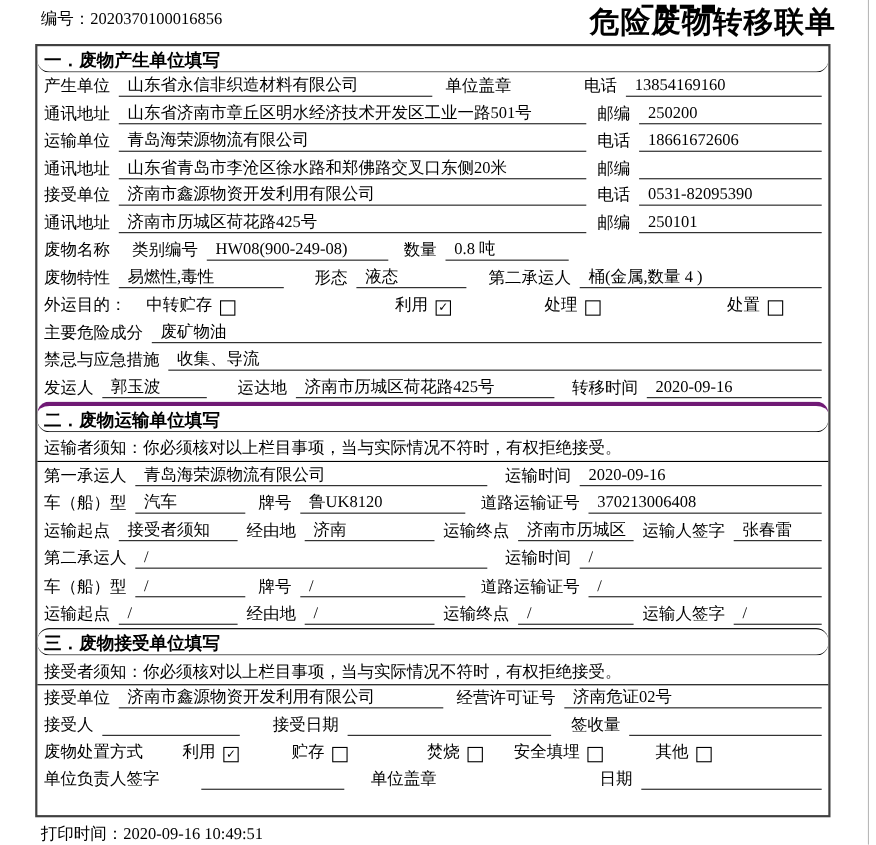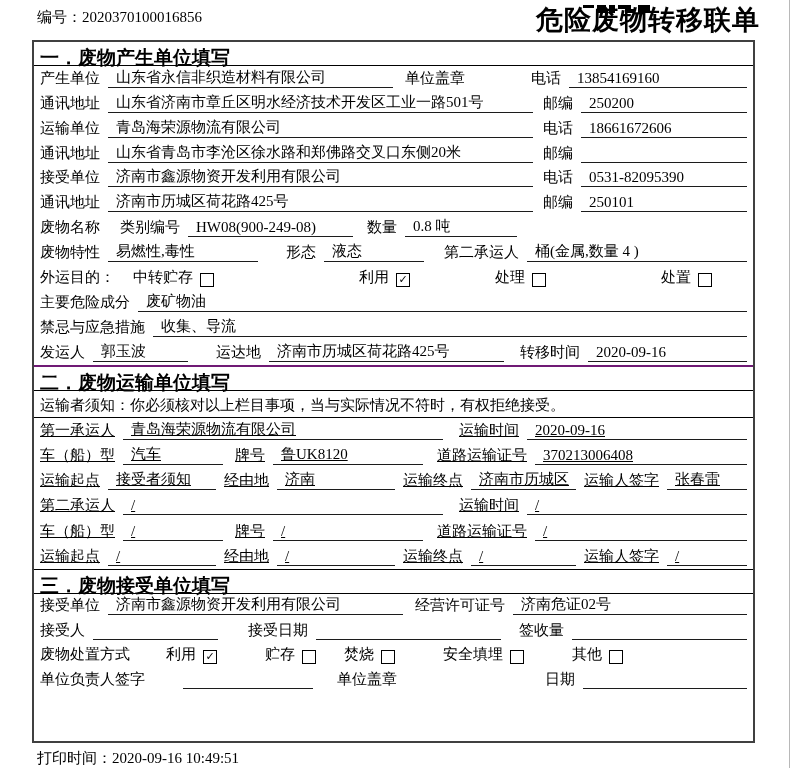--- a/index.html
+++ b/index.html
@@ -13,31 +13,32 @@
     font-size:27px;font-weight:bold;letter-spacing:1px;}
   .qr{position:absolute;left:583px;top:0;}
   .page-edge{position:absolute;left:789px;top:0;width:1px;height:768px;background:#b8b8b8;}
 
   .form-table{
     position:absolute;left:32px;top:40px;width:723px;height:703px;
     border:2px solid #404040;box-sizing:border-box;
     display:flex;flex-direction:column;
   }
   .sec-title{
-    font-weight:bold;font-size:19px;padding:3px 6px 1px;height:19px;
+    font-weight:bold;font-size:16px;padding:3px 6px 1px;height:19px;
     border-bottom:1px solid #000;
     font-family:"Liberation Sans","DejaVu Sans",sans-serif;
+    border-radius:11px;
   }
   .notice{font-size:15px;padding:5px 6px 0;height:21px;border-bottom:1px solid #000;white-space:nowrap;}
   .row{
     display:flex;align-items:flex-end;font-size:15px;
     padding:0 6px 3px;box-sizing:border-box;white-space:nowrap;
   }
   .s1 .row{height:24.9px;}
-  .s2 .row{height:25.2px;text-decoration:underline;}
+  .s2 .row{height:25.2px;}
   .s3 .row{height:24.5px;}
   .lbl{margin-right:8px;}
   .u{
     border-bottom:1px solid #1c1c1c;display:inline-block;box-sizing:border-box;
     padding:0 4px 0 8px;min-height:17px;overflow:hidden;
   }
   .grow{flex:1;min-width:30px;}
   .opt{display:inline-flex;align-items:flex-end;}
   .cb{
     display:inline-block;width:12px;height:12px;border:1px solid #000;margin-left:7px;
@@ -165,21 +166,21 @@
       <span class="lbl">发运人</span>
       <span class="u" style="width:95px">郭玉波</span>
       <span class="lbl" style="margin-left:28px">运达地</span>
       <span class="u" style="width:235px">济南市历城区荷花路425号</span>
       <span class="lbl" style="margin-left:16px">转移时间</span>
       <span class="u grow">2020-09-16</span>
     </div>
   </div>
 
   <div class="s2">
-    <div class="sec-title" style="border-top:2px solid #701a75">二．废物运输单位填写</div>
+    <div class="sec-title" style="border-top:4px solid #701a75">二．废物运输单位填写</div>
     <div class="notice">运输者须知：你必须核对以上栏目事项，当与实际情况不符时，有权拒绝接受。</div>
 
     <div class="row">
       <span class="lbl">第一承运人</span>
       <span class="u" style="width:320px">青岛海荣源物流有限公司</span>
       <span class="lbl" style="margin-left:16px">运输时间</span>
       <span class="u grow">2020-09-16</span>
     </div>
 
     <div class="row">
@@ -225,20 +226,21 @@
       <span class="u" style="width:118px">/</span>
       <span class="lbl" style="margin-left:8px">运输终点</span>
       <span class="u" style="width:105px">/</span>
       <span class="lbl" style="margin-left:8px">运输人签字</span>
       <span class="u grow">/</span>
     </div>
   </div>
 
   <div class="s3">
     <div class="sec-title" style="border-top:1px solid #000">三．废物接受单位填写</div>
+    <div class="notice">接受者须知：你必须核对以上栏目事项，当与实际情况不符时，有权拒绝接受。</div>
 
     <div class="row">
       <span class="lbl">接受单位</span>
       <span class="u" style="width:295px">济南市鑫源物资开发利用有限公司</span>
       <span class="lbl" style="margin-left:12px">经营许可证号</span>
       <span class="u grow">济南危证02号</span>
     </div>
 
     <div class="row">
       <span class="lbl">接受人</span>
@@ -252,25 +254,25 @@
     <div class="row">
       <span class="lbl">废物处置方式</span>
       <span class="opt" style="margin-left:28px">
         <span>利用</span>
         <span class="cb">✓</span>
       </span>
       <span class="opt" style="margin-left:48px">
         <span>贮存</span>
         <span class="cb"></span>
       </span>
+      <span class="opt" style="margin-left:72px">
+        <span>焚烧</span>
+        <span class="cb"></span>
+      </span>
       <span class="opt" style="margin-left:28px">
-        <span>焚烧</span>
-        <span class="cb"></span>
-      </span>
-      <span class="opt" style="margin-left:48px">
         <span>安全填埋</span>
         <span class="cb"></span>
       </span>
       <span class="opt" style="margin-left:48px">
         <span>其他</span>
         <span class="cb"></span>
       </span>
     </div>
 
     <div class="row">

